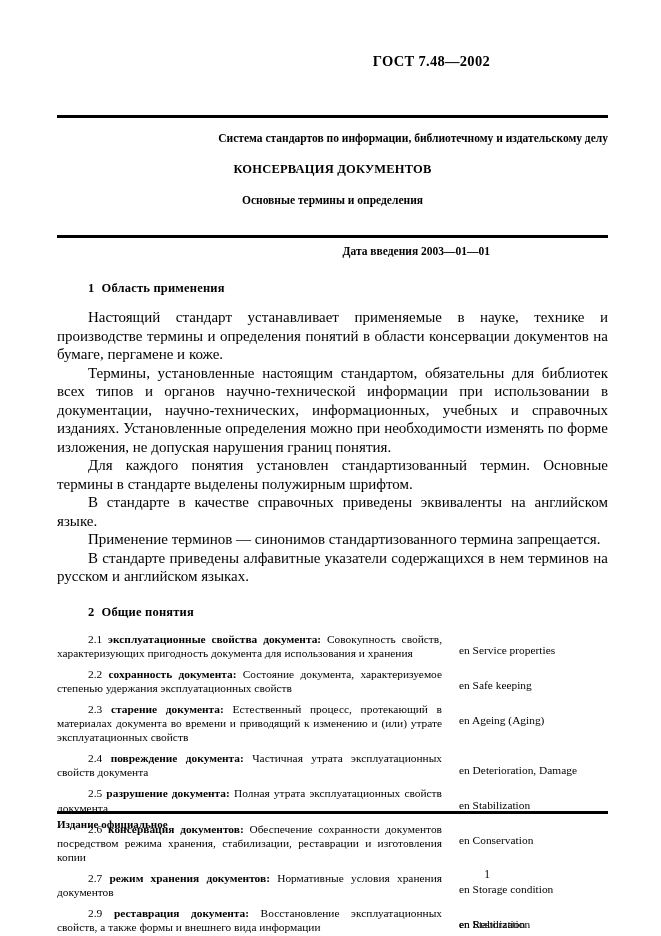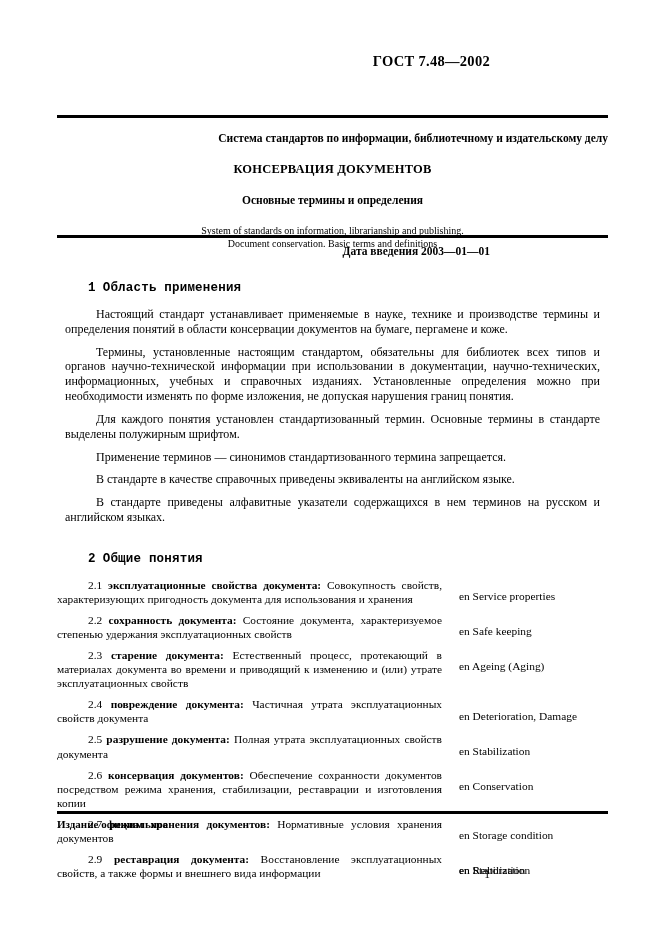--- a/index.html
+++ b/index.html
@@ -111,28 +111,27 @@
     top: 276px;
     width: 551px;
   }
 
   h2.section-head {
     font-size: 12.5px;
     font-weight: bold;
     margin: 0 0 12px 0;
     padding-left: 31px;
     letter-spacing: 0.2px;
-    font-family: Liberation Mono, monospace;
   }
   h2.section-head .num { margin-right: 7px; }
 
   p.para {
-    font-size: 12px;
+    font-size: 15px;
     line-height: 1.235;
-    margin: 8px;
+    margin: 0;
     text-indent: 31px;
     text-align: justify;
   }
 
   .block-1 { margin-bottom: 0; }
   .spacer-sec { height: 19px; }
 
   
   .terms {
     margin-top: 0;
@@ -192,41 +191,37 @@
 <div class="page">
 
   <div class="doc-number">ГОСТ 7.48—2002</div>
 
   <div class="rule-thick-top"></div>
 
   <div class="title-block">
     <p class="title-series">Система стандартов по информации, библиотечному и издательскому делу</p>
     <p class="title-main">КОНСЕРВАЦИЯ ДОКУМЕНТОВ</p>
     <p class="title-sub">Основные термины и определения</p>
-    <p class="title-en">
-      <span>System of standards on information, librarianship and publishing.</span><br>
-      <span>Document conservation. Basic terms and definitions</span>
-    </p>
   </div>
 
   <div class="rule-thick-date"></div>
   <div class="date-line">Дата введения 2003—01—01</div>
 
   <div class="body-area">
 
     <h2 class="section-head">
       <span class="num">1</span><span>Область применения</span>
     </h2>
 
     <div class="block-1">
       <p class="para">Настоящий стандарт устанавливает применяемые в науке, технике и производстве термины и определения понятий в области консервации документов на бумаге, пергамене и коже.</p>
       <p class="para">Термины, установленные настоящим стандартом, обязательны для библиотек всех типов и органов научно-технической информации при использовании в документации, научно-технических, информационных, учебных и справочных изданиях. Установленные определения можно при необходимости изменять по форме изложения, не допуская нарушения границ понятия.</p>
       <p class="para">Для каждого понятия установлен стандартизованный термин. Основные термины в стандарте выделены полужирным шрифтом.</p>
+      <p class="para">В стандарте в качестве справочных приведены эквиваленты на английском языке.</p>
       <p class="para">Применение терминов — синонимов стандартизованного термина запрещается.</p>
-      <p class="para">В стандарте в качестве справочных приведены эквиваленты на английском языке.</p>
       <p class="para">В стандарте приведены алфавитные указатели содержащихся в нем терминов на русском и английском языках.</p>
     </div>
 
     <div class="spacer-sec"></div>
 
     <h2 class="section-head">
       <span class="num">2</span><span>Общие понятия</span>
     </h2>
 
     <div class="terms">

